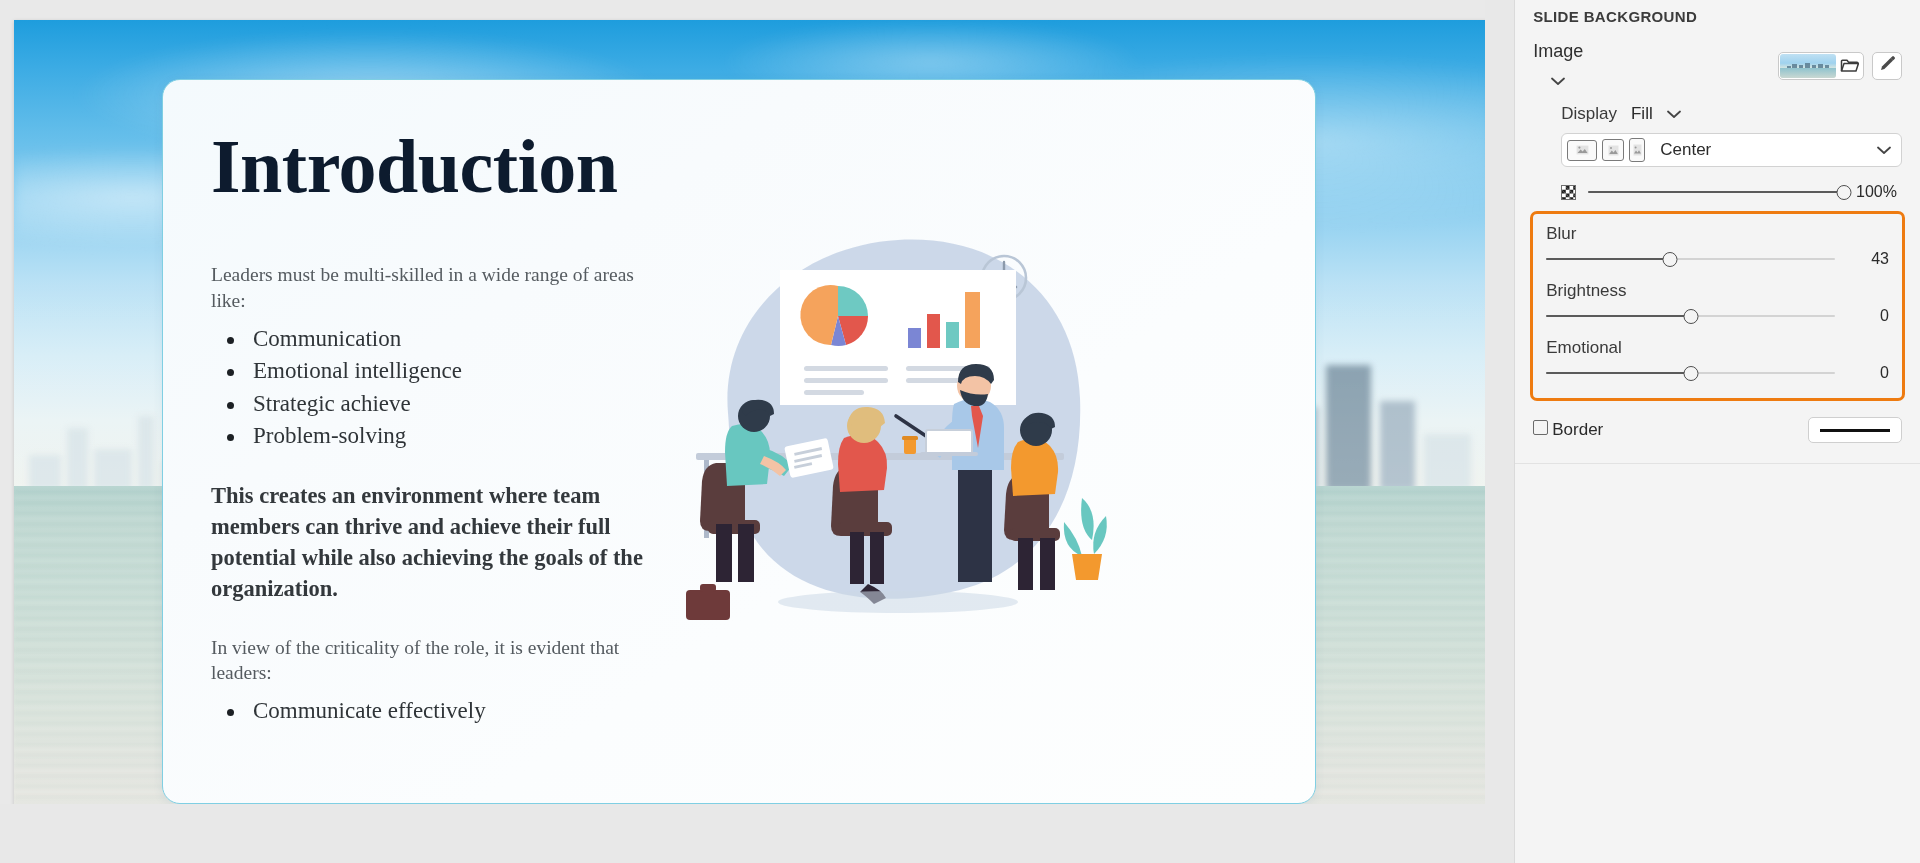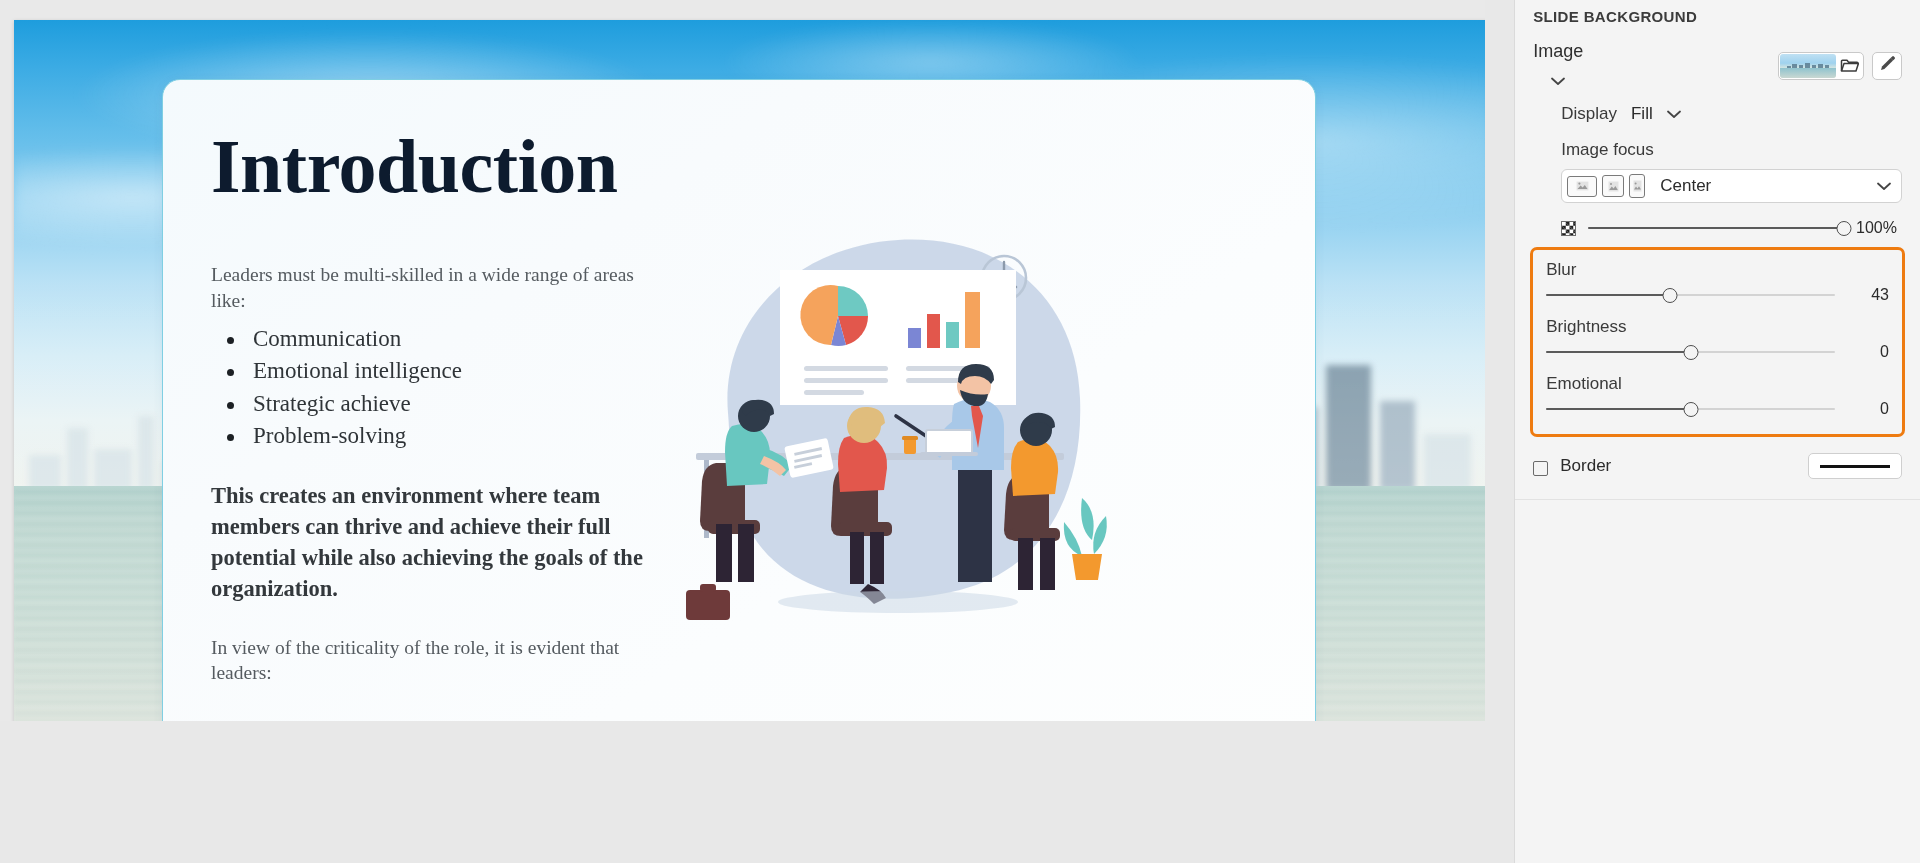--- a/index.html
+++ b/index.html
@@ -7,21 +7,21 @@
     width: 1920px; height: 863px;
     overflow: hidden;
     font-family: "Liberation Sans", sans-serif;
     background: #e8e8e8;
   }
   #app { position: relative; width: 1920px; height: 863px; display: flex; }
 
   
   .canvas-area {
     position: relative;
-    width: 1508px; height: 721px;
+    width: 1508px; height: 804px;
     background: #e9e9e9;
     overflow: hidden;
   }
   .slide {
     position: absolute;
     left: 14px; top: 20px;
     width: 1478px; height: 832px;
     overflow: hidden;
     box-shadow: 0 1px 4px rgba(0,0,0,.16);
     background: #cfd6d0;
@@ -227,21 +227,21 @@
   }
   .adj-label { font-size: 17px; color: #3a3a3a; margin-bottom: 2px; }
   .adj-row { display:flex; align-items:center; gap: 14px; height: 26px; }
   .adj-val { font-size: 16px; color: #2b2b2b; width: 40px; text-align: right; }
   .adj-spacer { height: 9px; }
 
   .border-row {
     margin: 16px 18px 0 18px;
     display:flex; align-items:center; justify-content: space-between;
   }
-  .border-left { display:flex; align-items:flex-end; gap: 12px; }
+  .border-left { display:flex; align-items:flex-start; gap: 4px; }
   .cbox { width: 15px; height:15px; border: 1.6px solid #6a6a6a; border-radius: 2px; background:#f4f4f4; }
   .border-label { font-size: 17px; color:#2b2b2b; }
   .stroke-btn {
     width: 94px; height: 26px; border:1px solid #cfcfcf; border-radius: 5px; background:#fff;
     display:flex; align-items:center; justify-content:center;
   }
   .stroke-line { width: 70px; height: 3px; background:#111; }
   .panel-divider { margin-top: 20px; border-top: 1px solid #e2e2e2; }
 </style>
 </head>
@@ -313,20 +313,21 @@
               <li>Communication</li>
               <li>Emotional intelligence</li>
               <li>Strategic achieve</li>
               <li>Problem-solving</li>
             </ul>
             <div class="gap-a"></div>
             <p class="para strong">This creates an environment where team members can thrive and achieve their full potential while also achieving the goals of the organization.</p>
             <div class="gap-b"></div>
             <p class="para">In view of the criticality of the role, it is evident that leaders:</p>
             <ul class="blist">
+              <li>Communicate effectively</li>
             </ul>
           </div>
 
           <div class="illu">
             <svg viewBox="0 0 450 430" xmlns="http://www.w3.org/2000/svg">
 
               <path d="M60,215 C52,120 130,48 230,42 C330,36 408,96 412,200 C416,300 372,372 292,392 C210,412 122,400 84,336 C58,292 64,262 60,215 Z" fill="#c9d6e8" opacity=".95"></path>
 
               <g>
                 <circle cx="336" cy="80" r="22" fill="none" stroke="#b9c6d6" stroke-width="2.6"></circle>
@@ -481,21 +482,20 @@
       <div class="display-row">
         <span class="display-label">Display</span>
         <span class="display-val">Fill</span>
         <span>
           <svg width="14" height="9" viewBox="0 0 14 9">
               <path d="M1 1.5 L7 7 L13 1.5" fill="none" stroke="#444" stroke-width="1.8" stroke-linecap="round" stroke-linejoin="round"></path>
             </svg>
         </span>
       </div>
 
-      <div class="focus-label">Image focus</div>
       <div class="focus-box">
         <div class="ratio-btn r-land">
           <svg width="13" height="10" viewBox="0 0 13 10">
               <rect x="0.6" y="0.6" width="11.8" height="8.8" fill="#e3e3e3"></rect>
               <path d="M1.5 8 L4.6 4.4 L6.6 6.6 L8.8 4 L11.5 8 Z" fill="#9a9a9a"></path>
               <circle cx="3.4" cy="2.6" r="1.1" fill="#9a9a9a"></circle>
             </svg>
         </div>
         <div class="ratio-btn r-sq">
           <svg width="11" height="11" viewBox="0 0 11 11">

